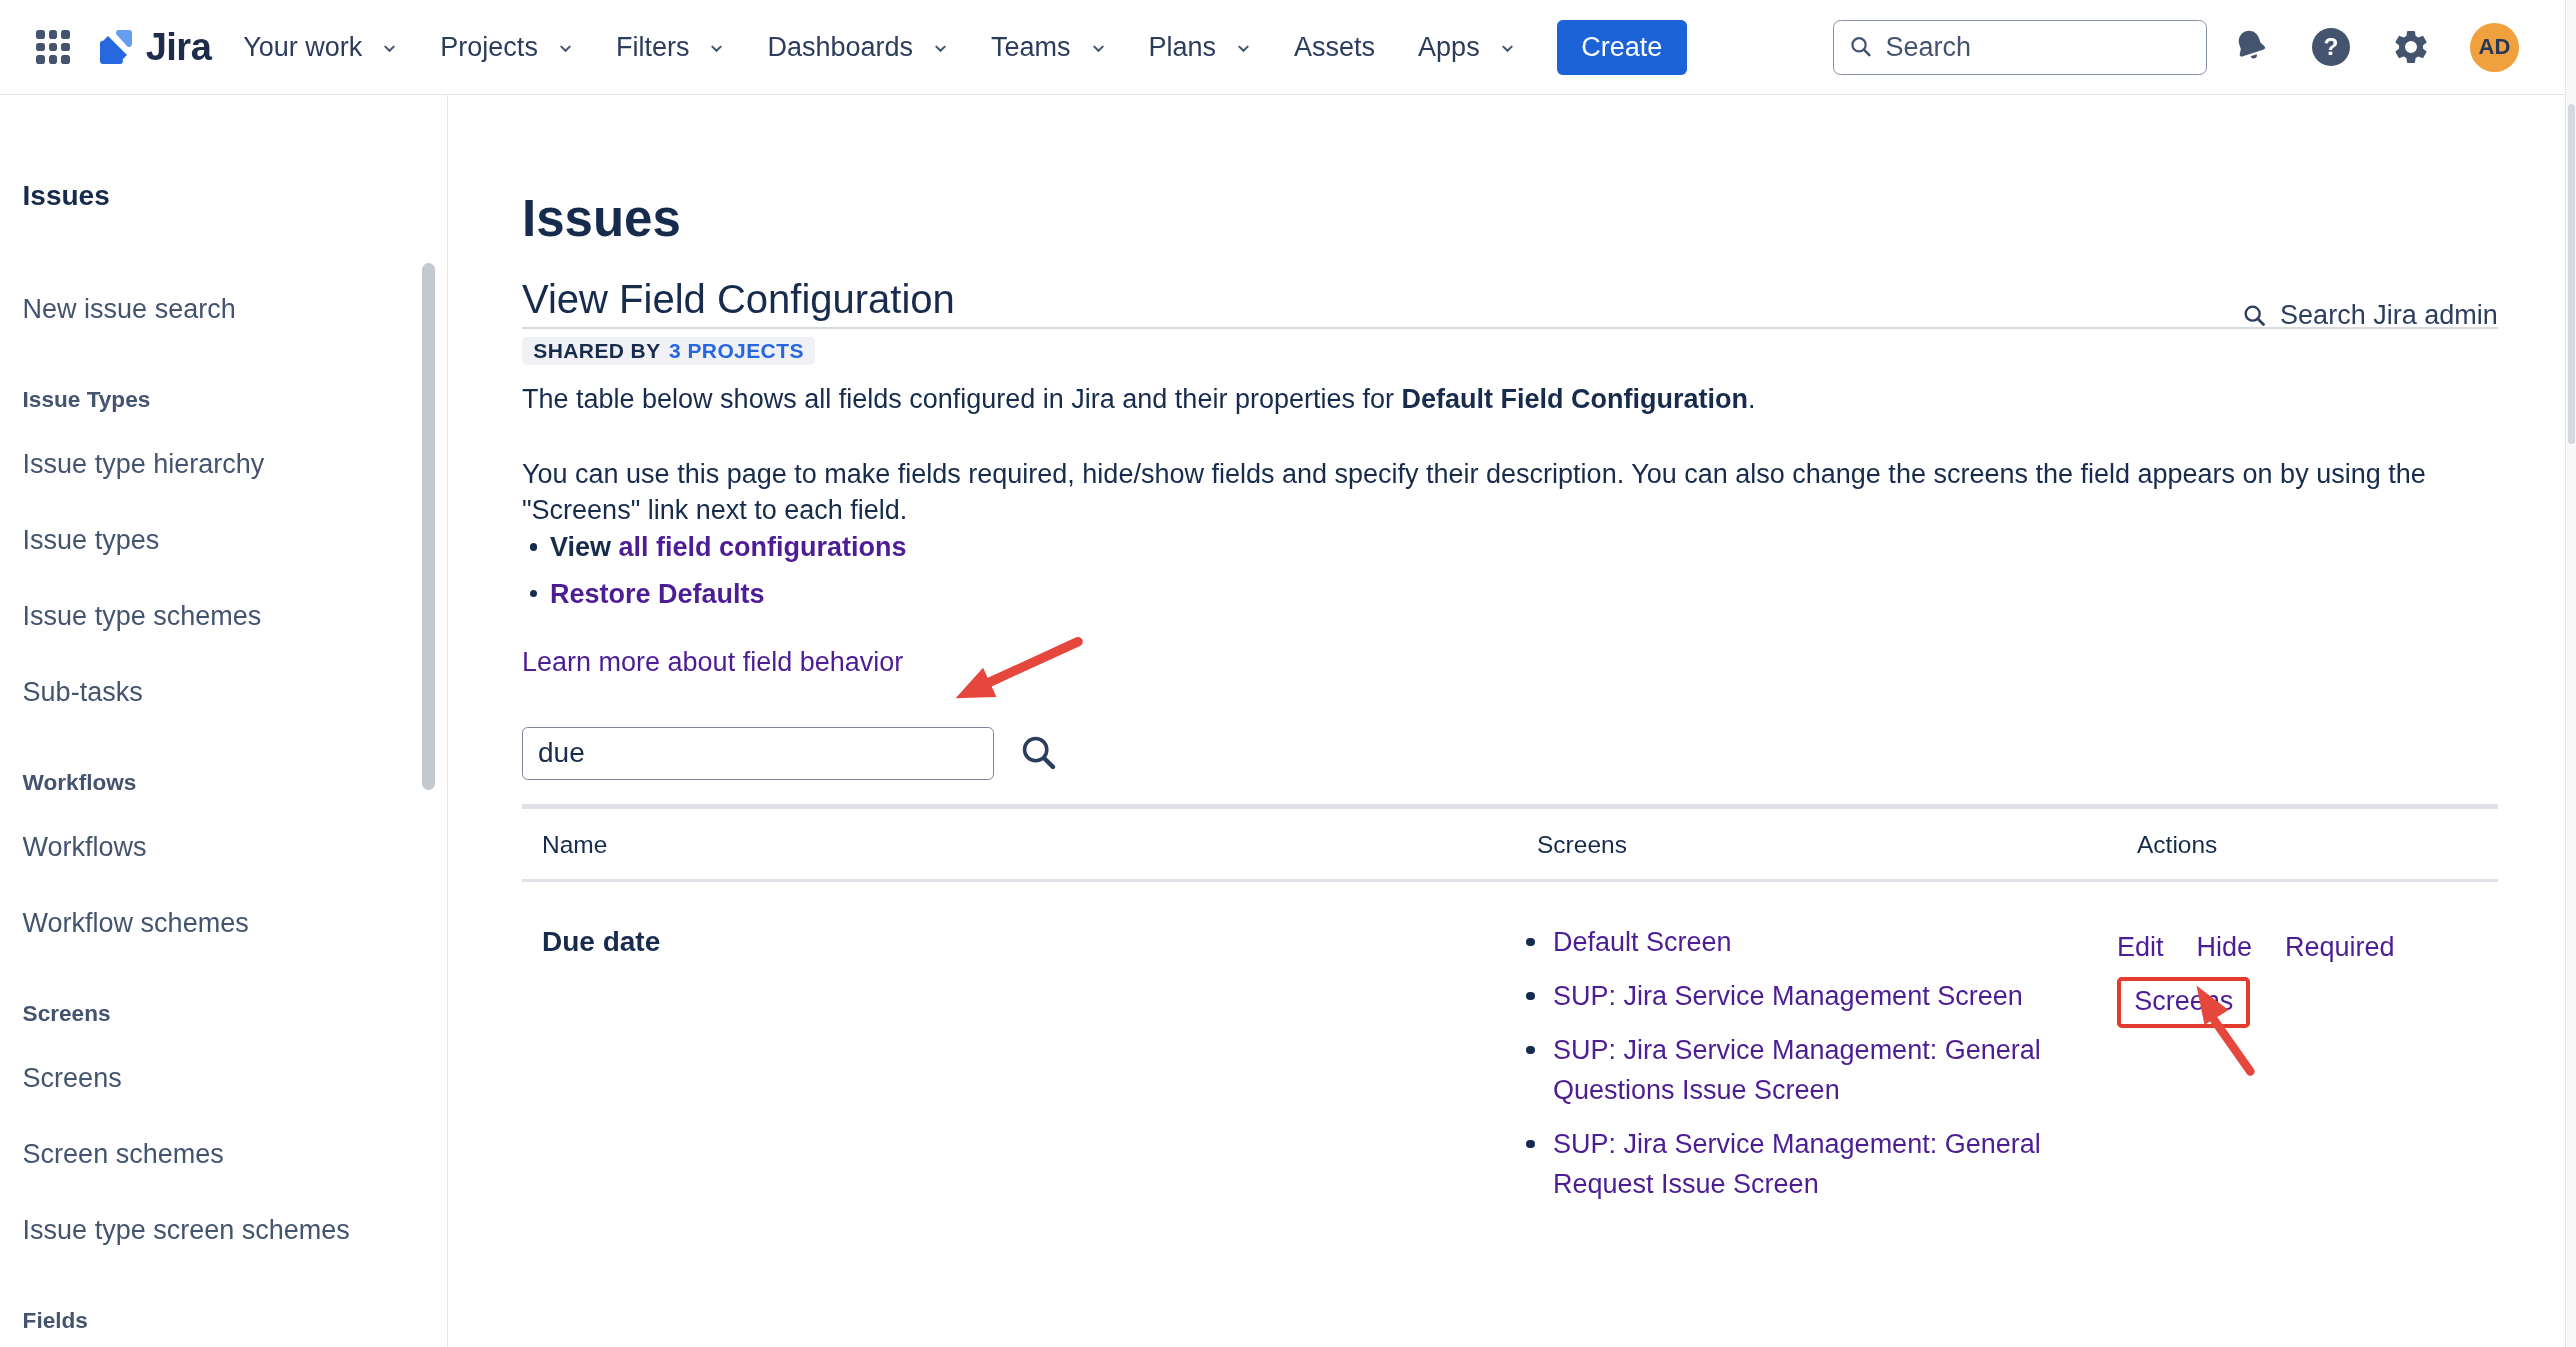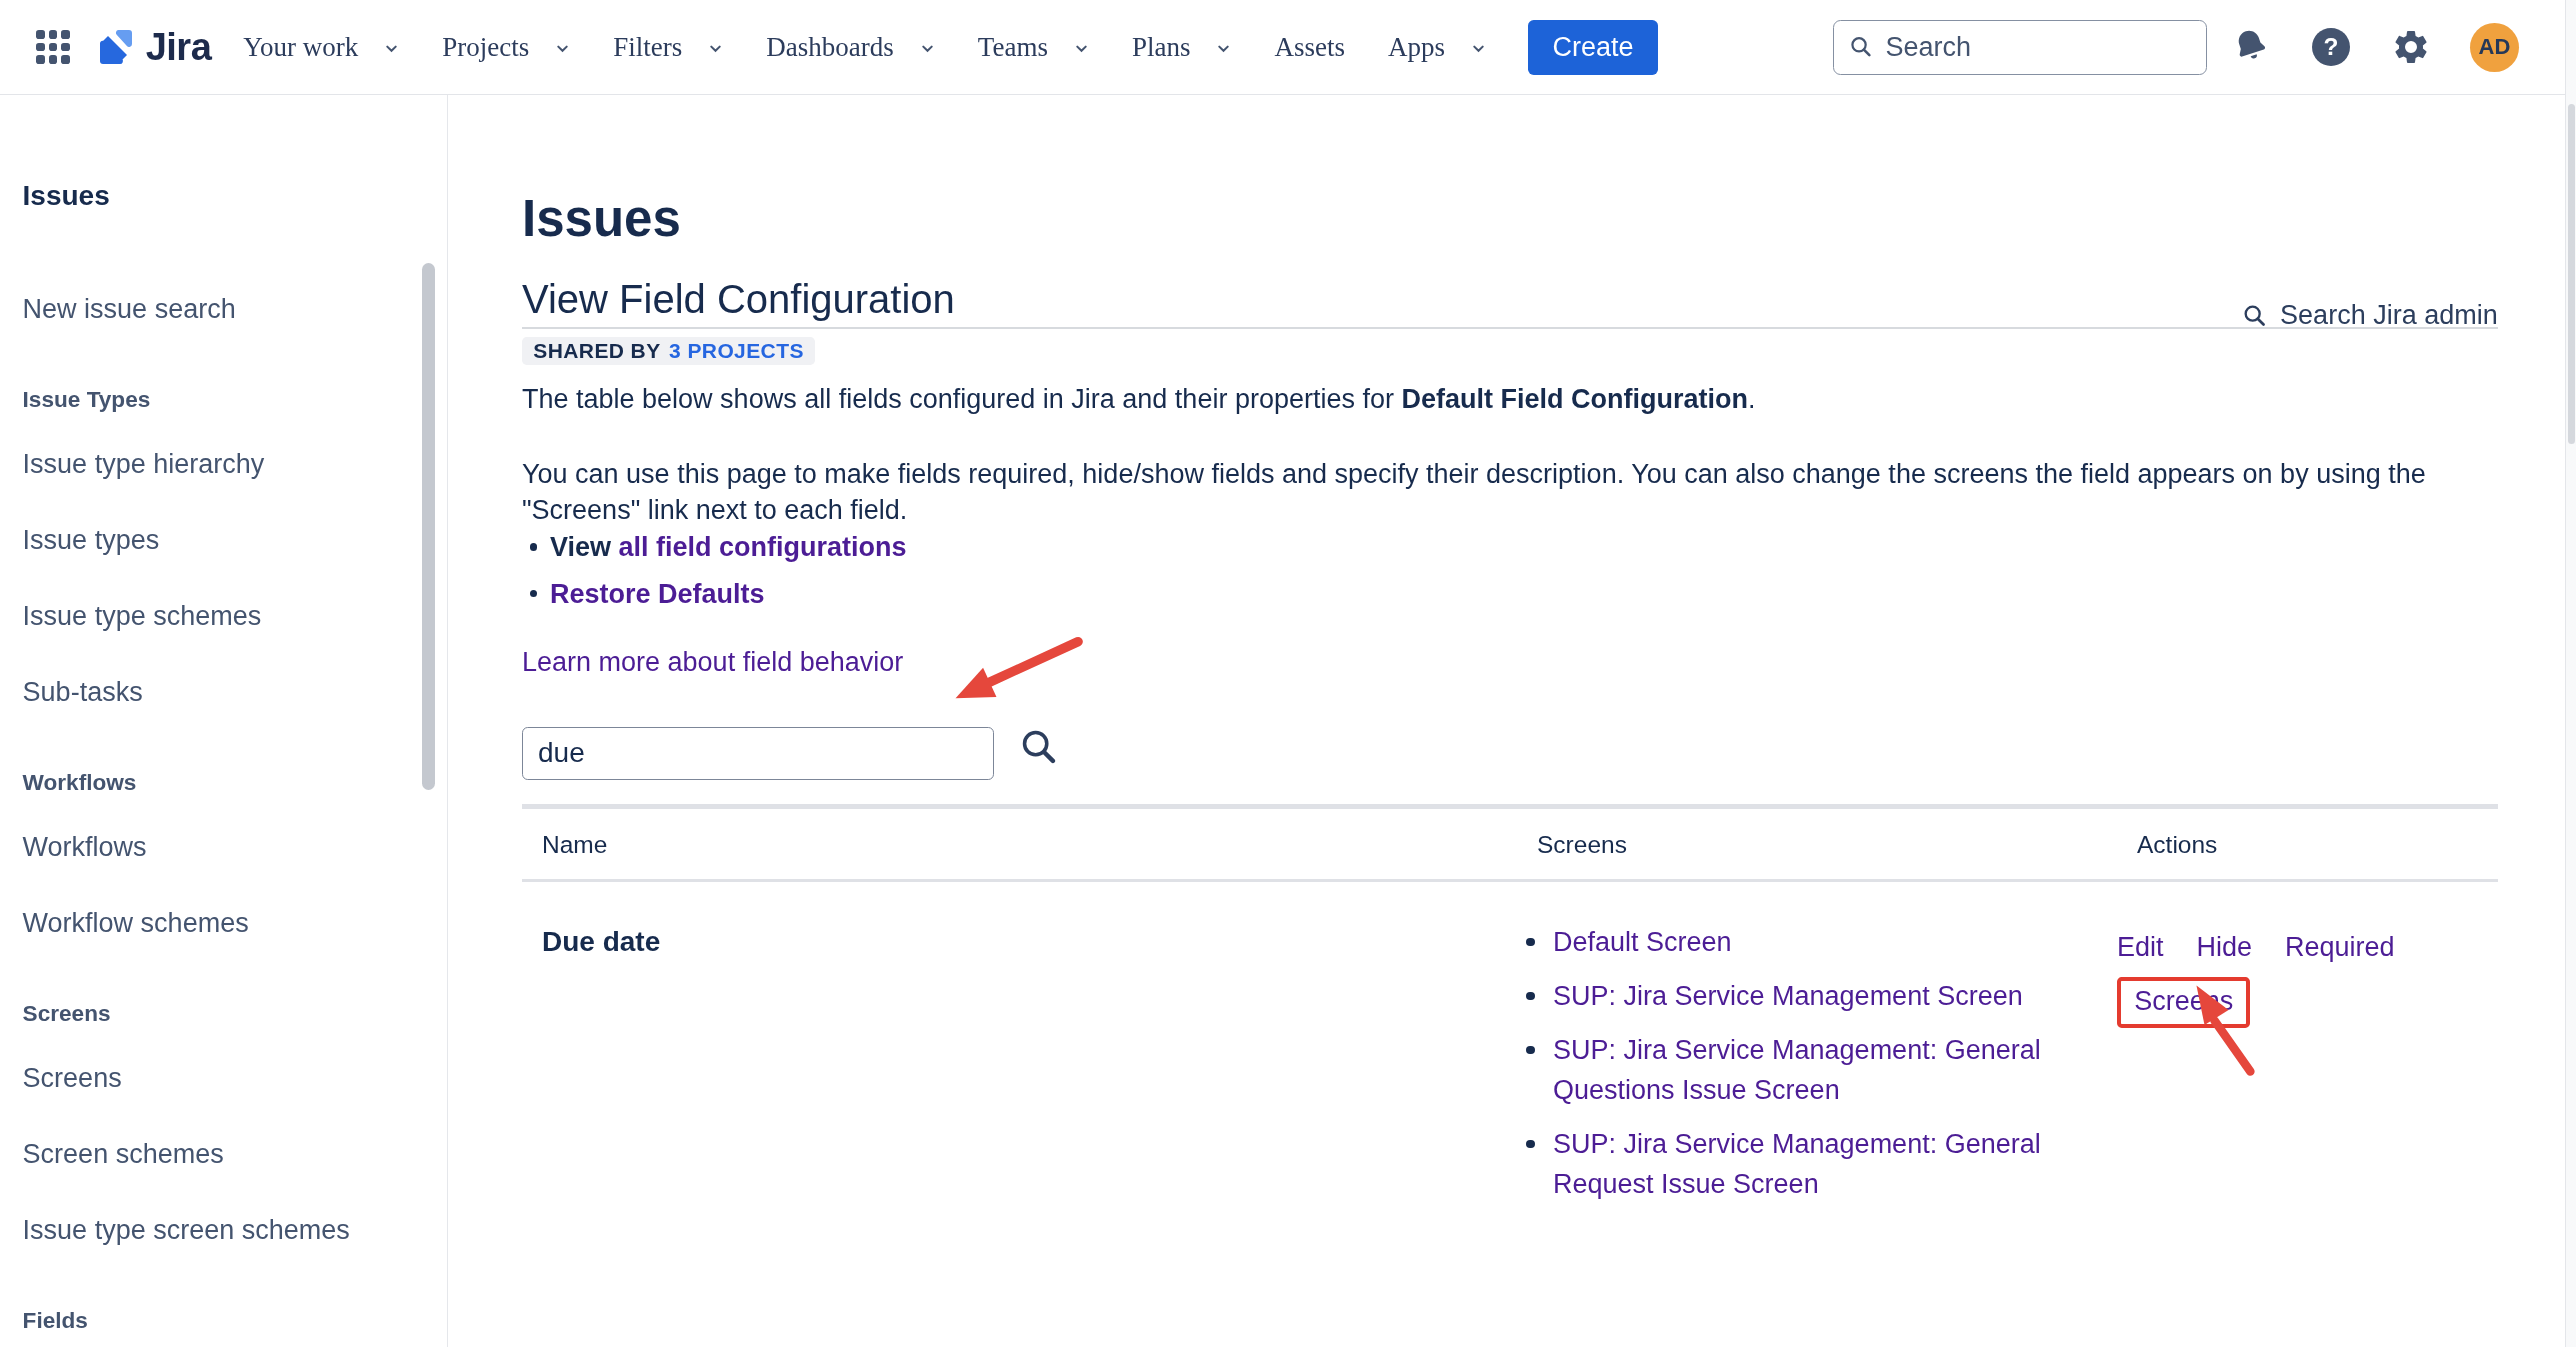--- a/index.html
+++ b/index.html
@@ -7,21 +7,21 @@
   .screen{position:relative;width:2576px;height:1347px;background:#fff;overflow:hidden;}
 
   
   .topnav{position:absolute;left:0;top:0;width:2576px;height:95px;box-sizing:border-box;
     border-bottom:1.9px solid #e3e5e9;display:flex;align-items:center;padding:0 57px 0 36px;background:#fff;}
   .grid-icon{display:grid;grid-template-columns:repeat(3,8.5px);grid-gap:4.2px;margin-right:26.4px;cursor:pointer;}
   .grid-icon span{width:8.5px;height:8.5px;border-radius:2.8px;background:#44546F;}
   .logo{display:flex;align-items:center;margin-right:32px;}
   .logo-text{font-size:38px;font-weight:700;color:#1D2B4C;letter-spacing:-0.5px;margin-left:9.4px;}
   .menus{display:flex;align-items:center;gap:43px;}
-  .menu-item{display:flex;align-items:center;gap:26px;font-size:27px;font-weight:500;color:#2C3C5C;cursor:pointer;white-space:nowrap;font-family:Liberation Serif, serif;}
+  .menu-item{display:flex;align-items:center;gap:20px;font-size:27px;font-weight:500;color:#2C3C5C;cursor:pointer;white-space:nowrap;}
   .chev{width:15px;height:15px;margin-top:3.8px;}
   .create-btn{margin-left:42px;height:55px;padding:0 24.5px;background:#1D63D8;color:#fff;border:none;border-radius:5.7px;
     font-size:27px;font-weight:500;font-family:"Liberation Sans",sans-serif;cursor:pointer;}
   .nav-spacer{flex:1;}
   .nav-search{display:flex;align-items:center;width:374px;height:55px;box-sizing:border-box;border:1.9px solid #8590A2;
     border-radius:7.5px;padding:0 13.2px;margin-right:22.6px;color:#44546F;background:#fff;}
   .nav-search input{border:none;outline:none;font-size:27px;color:#44546F;width:100%;margin-left:9.4px;
     font-family:"Liberation Sans",sans-serif;}
   .nav-search input::placeholder{color:#44546F;opacity:1;}
   .nav-icons{display:flex;align-items:center;gap:38px;}
@@ -53,21 +53,21 @@
   .badge .b-label{color:#172B4D;}
   .badge .b-link{color:#2666E0;cursor:pointer;}
   .para{margin:17px 0 0 0;font-size:27px;color:#172B4D;line-height:34px;}
   .para2{margin:40px 0 0 0;font-size:27px;color:#172B4D;line-height:36px;max-width:1953px;}
   .blue-link{color:#4c1d95;text-decoration:none;cursor:pointer;}
   .bold{font-weight:700;}
   ul.intro-list{margin:1.9px 0 0 0;padding:0;list-style:none;}
   ul.intro-list li{position:relative;padding-left:28px;font-size:27px;line-height:36px;margin-bottom:10.4px;color:#172B4D;}
   ul.intro-list li::before{content:'';position:absolute;left:7.5px;top:14px;width:7.5px;height:7.5px;border-radius:50%;background:#172B4D;}
   .learn-more{display:inline-block;margin-top:24.5px;font-size:27px;}
-  .filter-row{margin-top:49px;display:flex;gap:24.5px;}
+  .filter-row{margin-top:49px;display:flex;align-items:center;gap:24.5px;}
   .filter-input{width:472px;height:53px;box-sizing:border-box;border:1.9px solid #7C8698;border-radius:5.7px;padding:0 15px;
     font-size:28px;color:#172B4D;font-family:"Liberation Sans",sans-serif;outline:none;}
   .filter-search-btn{background:none;border:none;cursor:pointer;color:#2C3E5D;padding:0;display:flex;}
   .table-top{margin-top:24.5px;height:4.7px;background:#DFE1E6;border:none;}
   .thead{display:grid;grid-template-columns:995px 600px 1fr;padding:21px 0 19px 0;border-bottom:3.8px solid #DFE1E6;
     font-size:24.5px;font-weight:500;color:#172B4D;line-height:30px;}
   .thead .th{padding-left:20px;}
   .trow{display:grid;grid-template-columns:995px 600px 1fr;padding-top:40px;}
   .td-name{padding-left:20px;font-size:28px;font-weight:700;color:#172B4D;line-height:40px;}
   ul.screens-list{margin:0;padding:0;list-style:none;}

